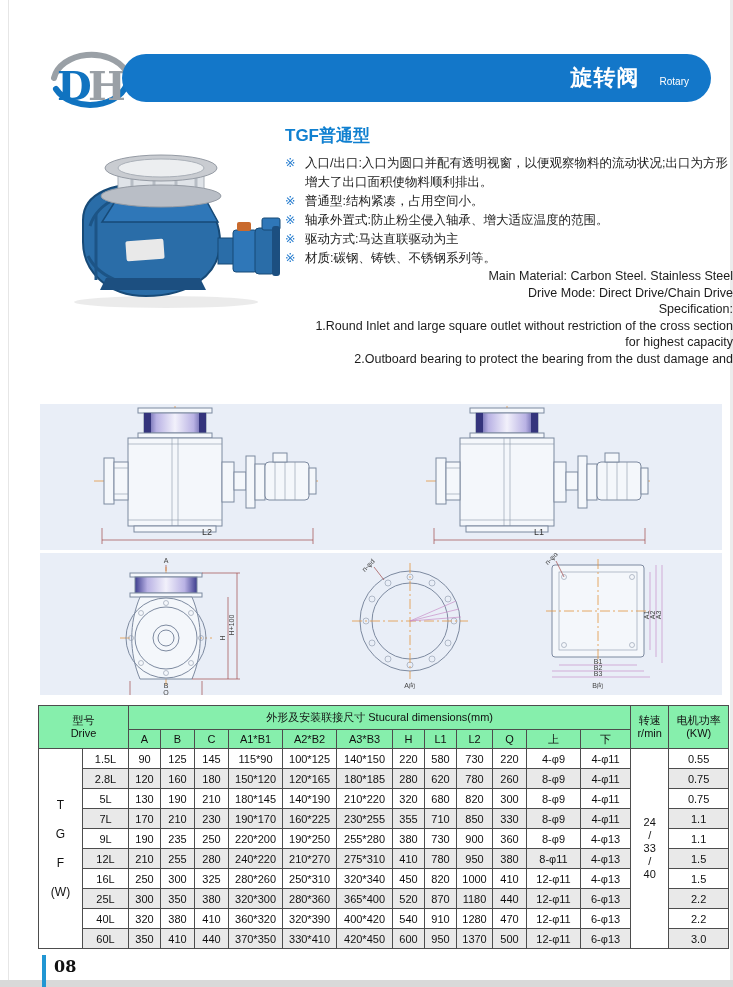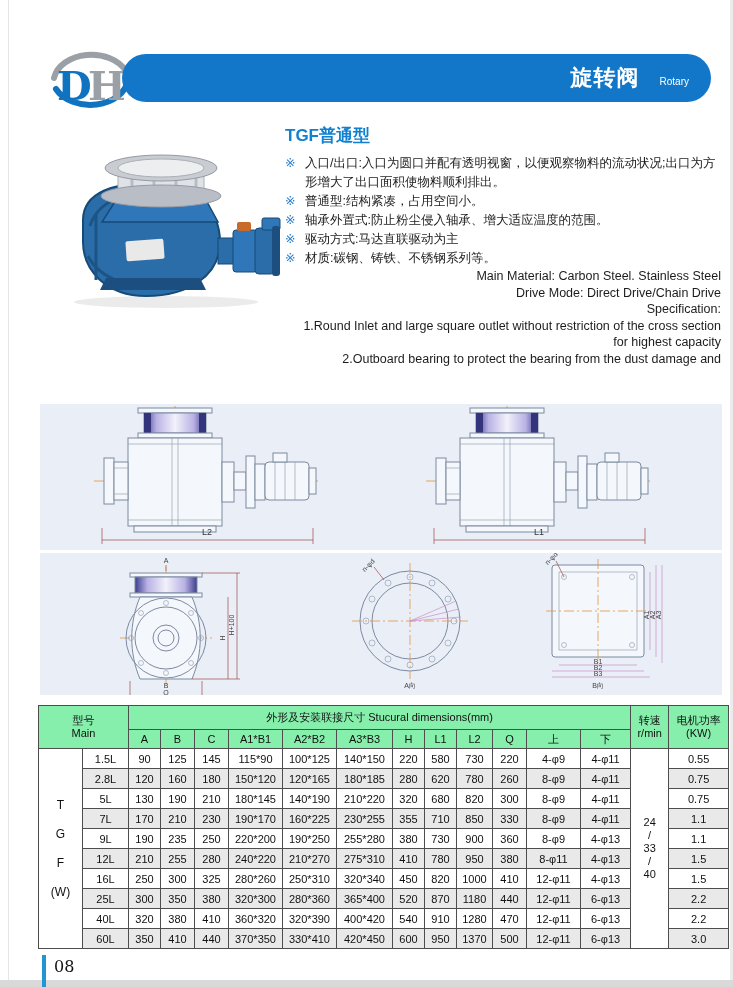--- a/index.html
+++ b/index.html
@@ -14,21 +14,21 @@
   .top { position:relative; height:112px; }
   .logo { position:absolute; left:44px; top:44px; width:92px; height:66px; }
   .banner { position:absolute; left:122px; right:22px; top:54px; height:48px; background:#1377c9; border-radius:24px;
             display:flex; align-items:center; justify-content:flex-end; gap:20px; padding-right:22px; }
   .banner-cn { color:#fff; font-size:22px; font-weight:bold; letter-spacing:1px; }
   .banner-en { color:#fff; font-size:10px; padding-top:6px; }
 
   
   .intro { position:relative; height:280px; }
   .photo { position:absolute; left:38px; top:6px; width:244px; height:180px; }
-  .intro-text { margin-left:285px; margin-right:12px; }
+  .intro-text { margin-left:285px; }
   .h-blue { color:#1080d0; font-size:17px; font-weight:bold; margin:12px 0 7px 0; }
   .features { list-style:none; }
   .features li { position:relative; padding-left:20px; font-size:12.5px; line-height:19px; color:#1c1c1c; }
   .features .marker { position:absolute; left:0; top:0; color:#2a7fd0; }
   .spec { margin-top:2px;text-align:right; }
   .spec div { font-size:12.5px; line-height:13.6px; padding-bottom:3px; color:#1c1c1c; }
 
   
   .drawings { margin-left:40px; width:682px; }
   .panel { background:#e9eef7; }
@@ -56,21 +56,21 @@
   tbody td { height:20px; background:#fff; }
   tbody tr:nth-child(even) td { background:#e9e9e9; }
   tbody td.merged { background:#fff !important; }
   td.series { font-size:12px; }
   td.series div { line-height:15px; padding:7px 0; }
   td.speed { white-space:pre-line; line-height:13px; font-size:11px; }
 
   
   .footer { position:relative; margin:6px 0 0 42px; height:48px; }
   .footer .bar { position:absolute; left:0; top:0; width:4px; height:44px; background:#2196d3; }
-  .page-num { position:absolute; left:12px; top:2px; font-family:"DejaVu Serif","Liberation Serif",serif; font-weight:normal; font-size:16px; color:#111; }
+  .page-num { position:absolute; left:12px; top:2px; font-family:"DejaVu Serif","Liberation Serif",serif; font-weight:bold; font-size:16px; color:#111; }
 </style>
 </head>
 <body>
 
 <div class="page">
   <div class="edge-left"></div>
   <div class="edge-right"></div>
   <div class="edge-bottom"></div>
 
   <div class="top">
@@ -296,21 +296,21 @@
           <col style="width:34px">
         <col style="width:54px">
           <col style="width:50px">
         <col style="width:38px">
           <col style="width:60px">
       </colgroup>
       <thead>
         <tr>
           <th colspan="2" rowspan="2">
             <div>型号</div>
-            <div>Main</div>
+            <div>Drive</div>
           </th>
           <th colspan="12">外形及安装联接尺寸 Stucural dimensions(mm)</th>
           <th rowspan="2">
             <div>转速</div>
             <div>r/min</div>
           </th>
           <th rowspan="2">
             <div>电机功率</div>
             <div>(KW)</div>
           </th>

